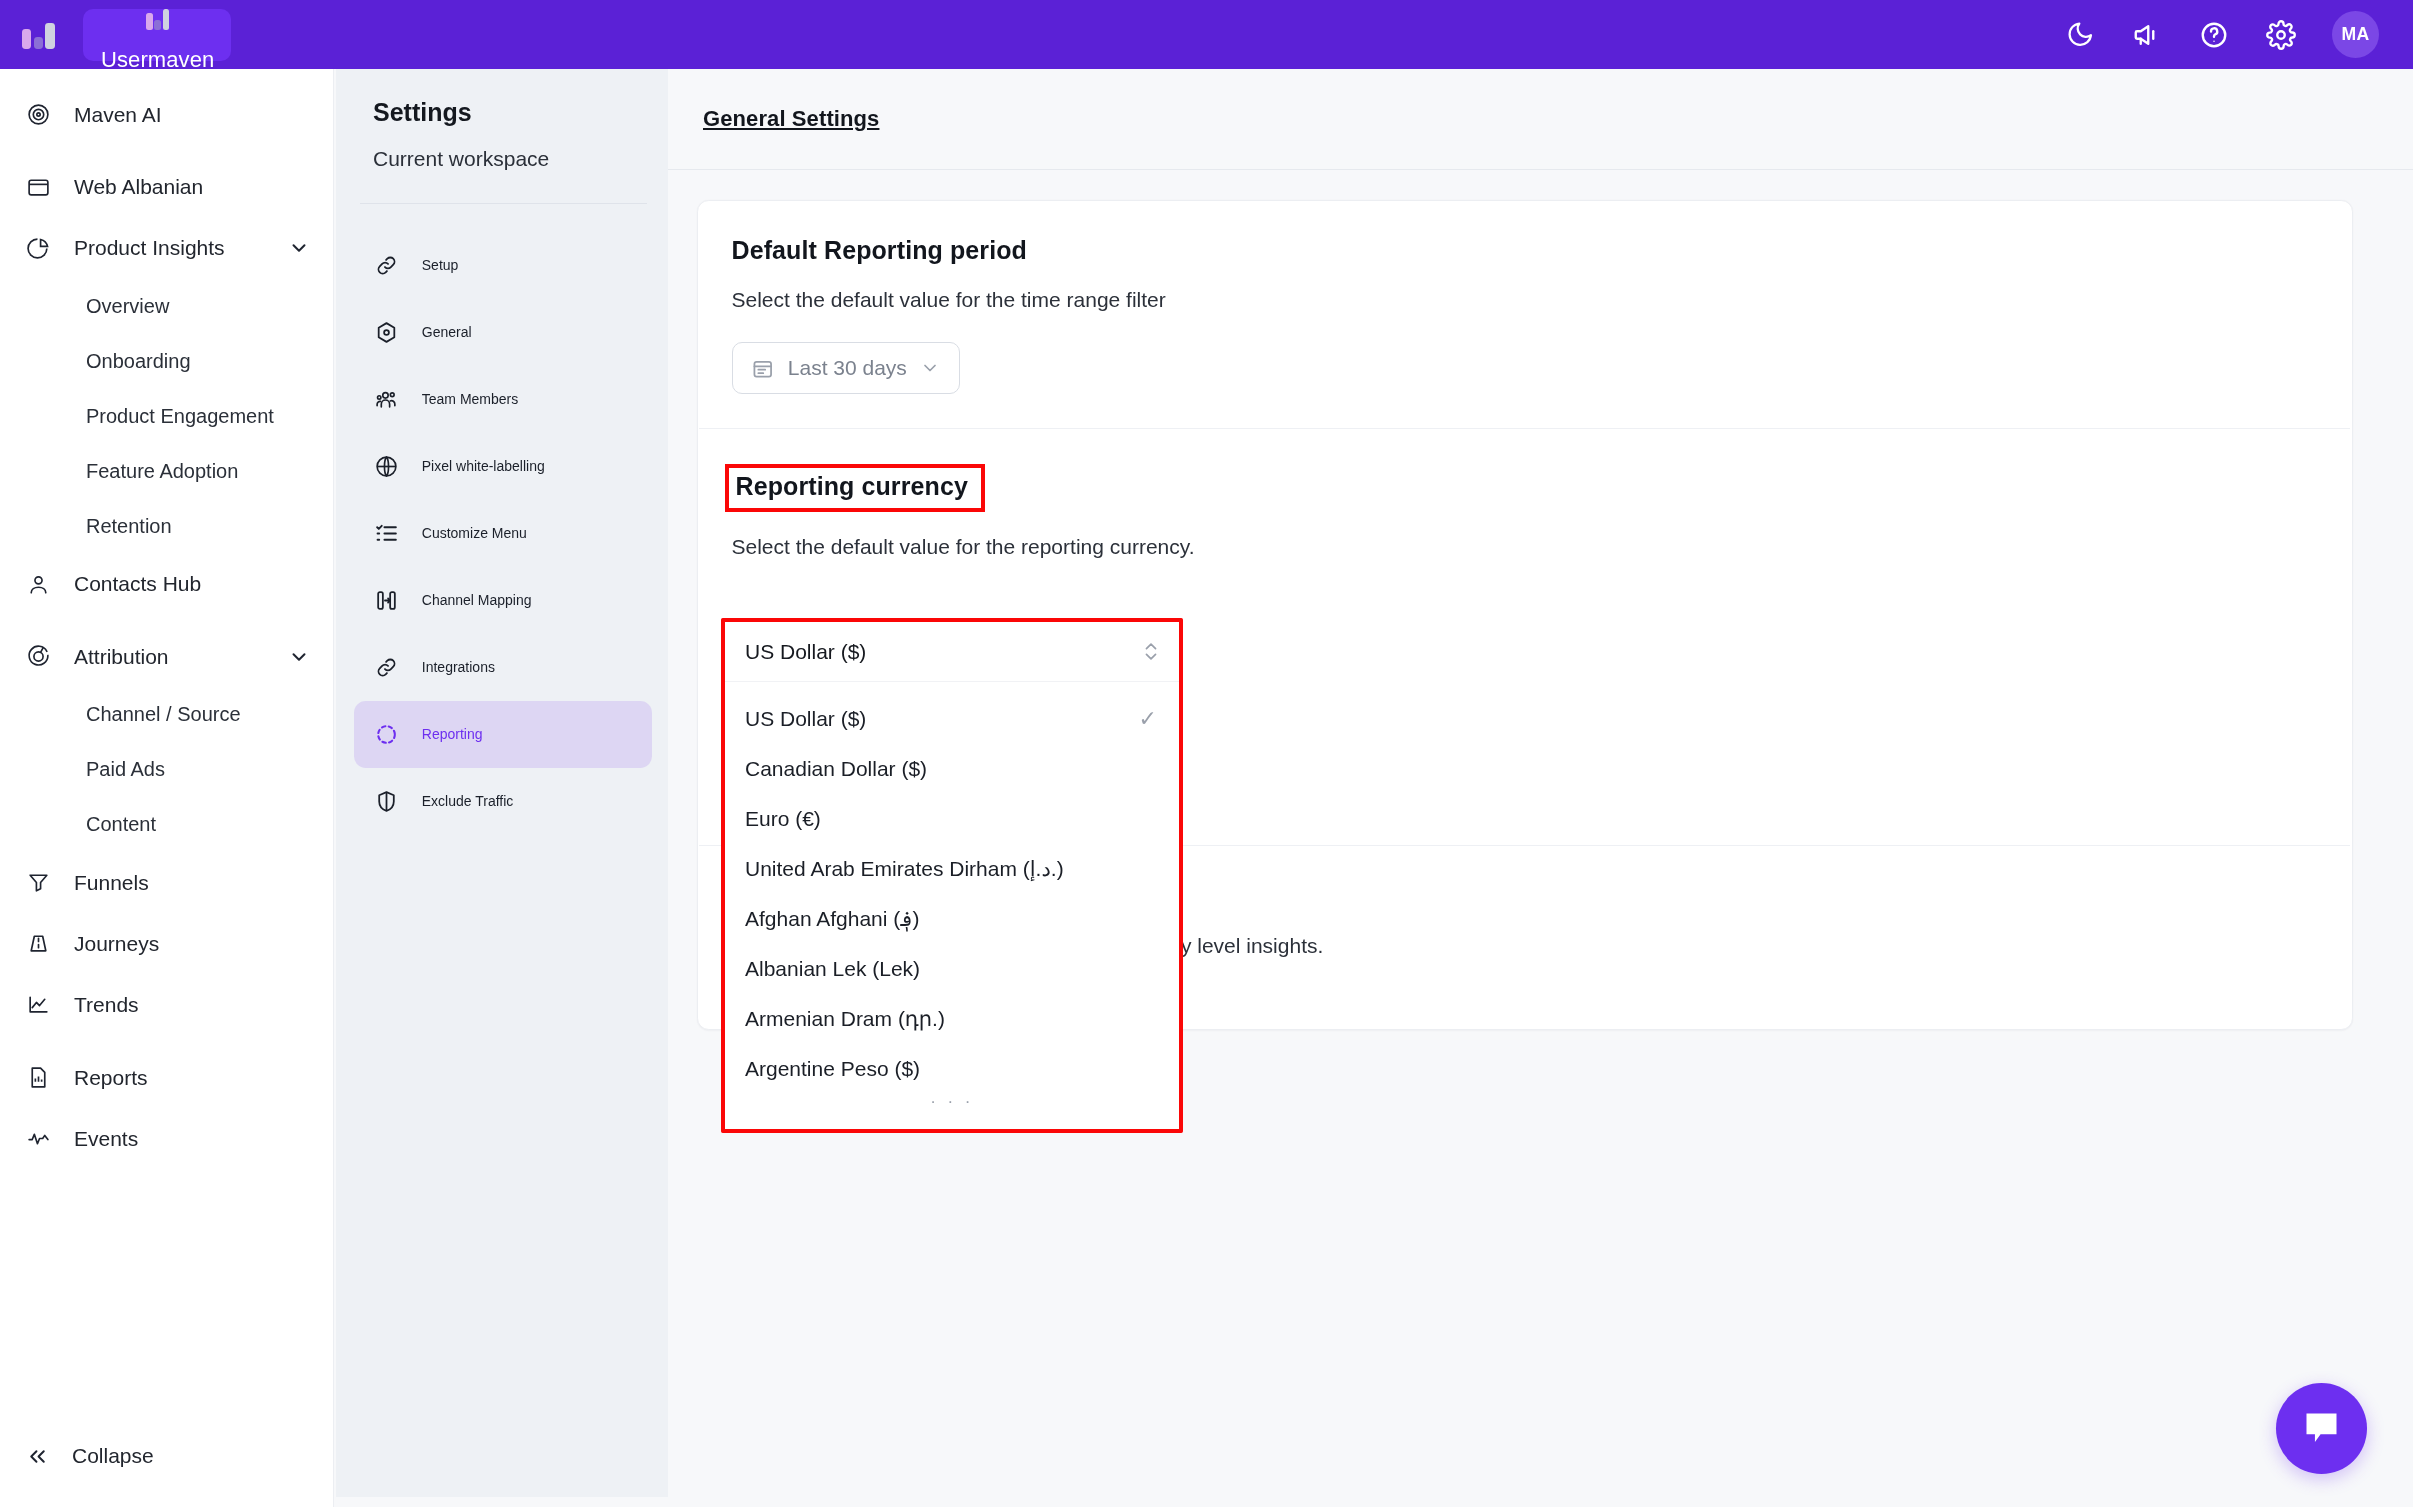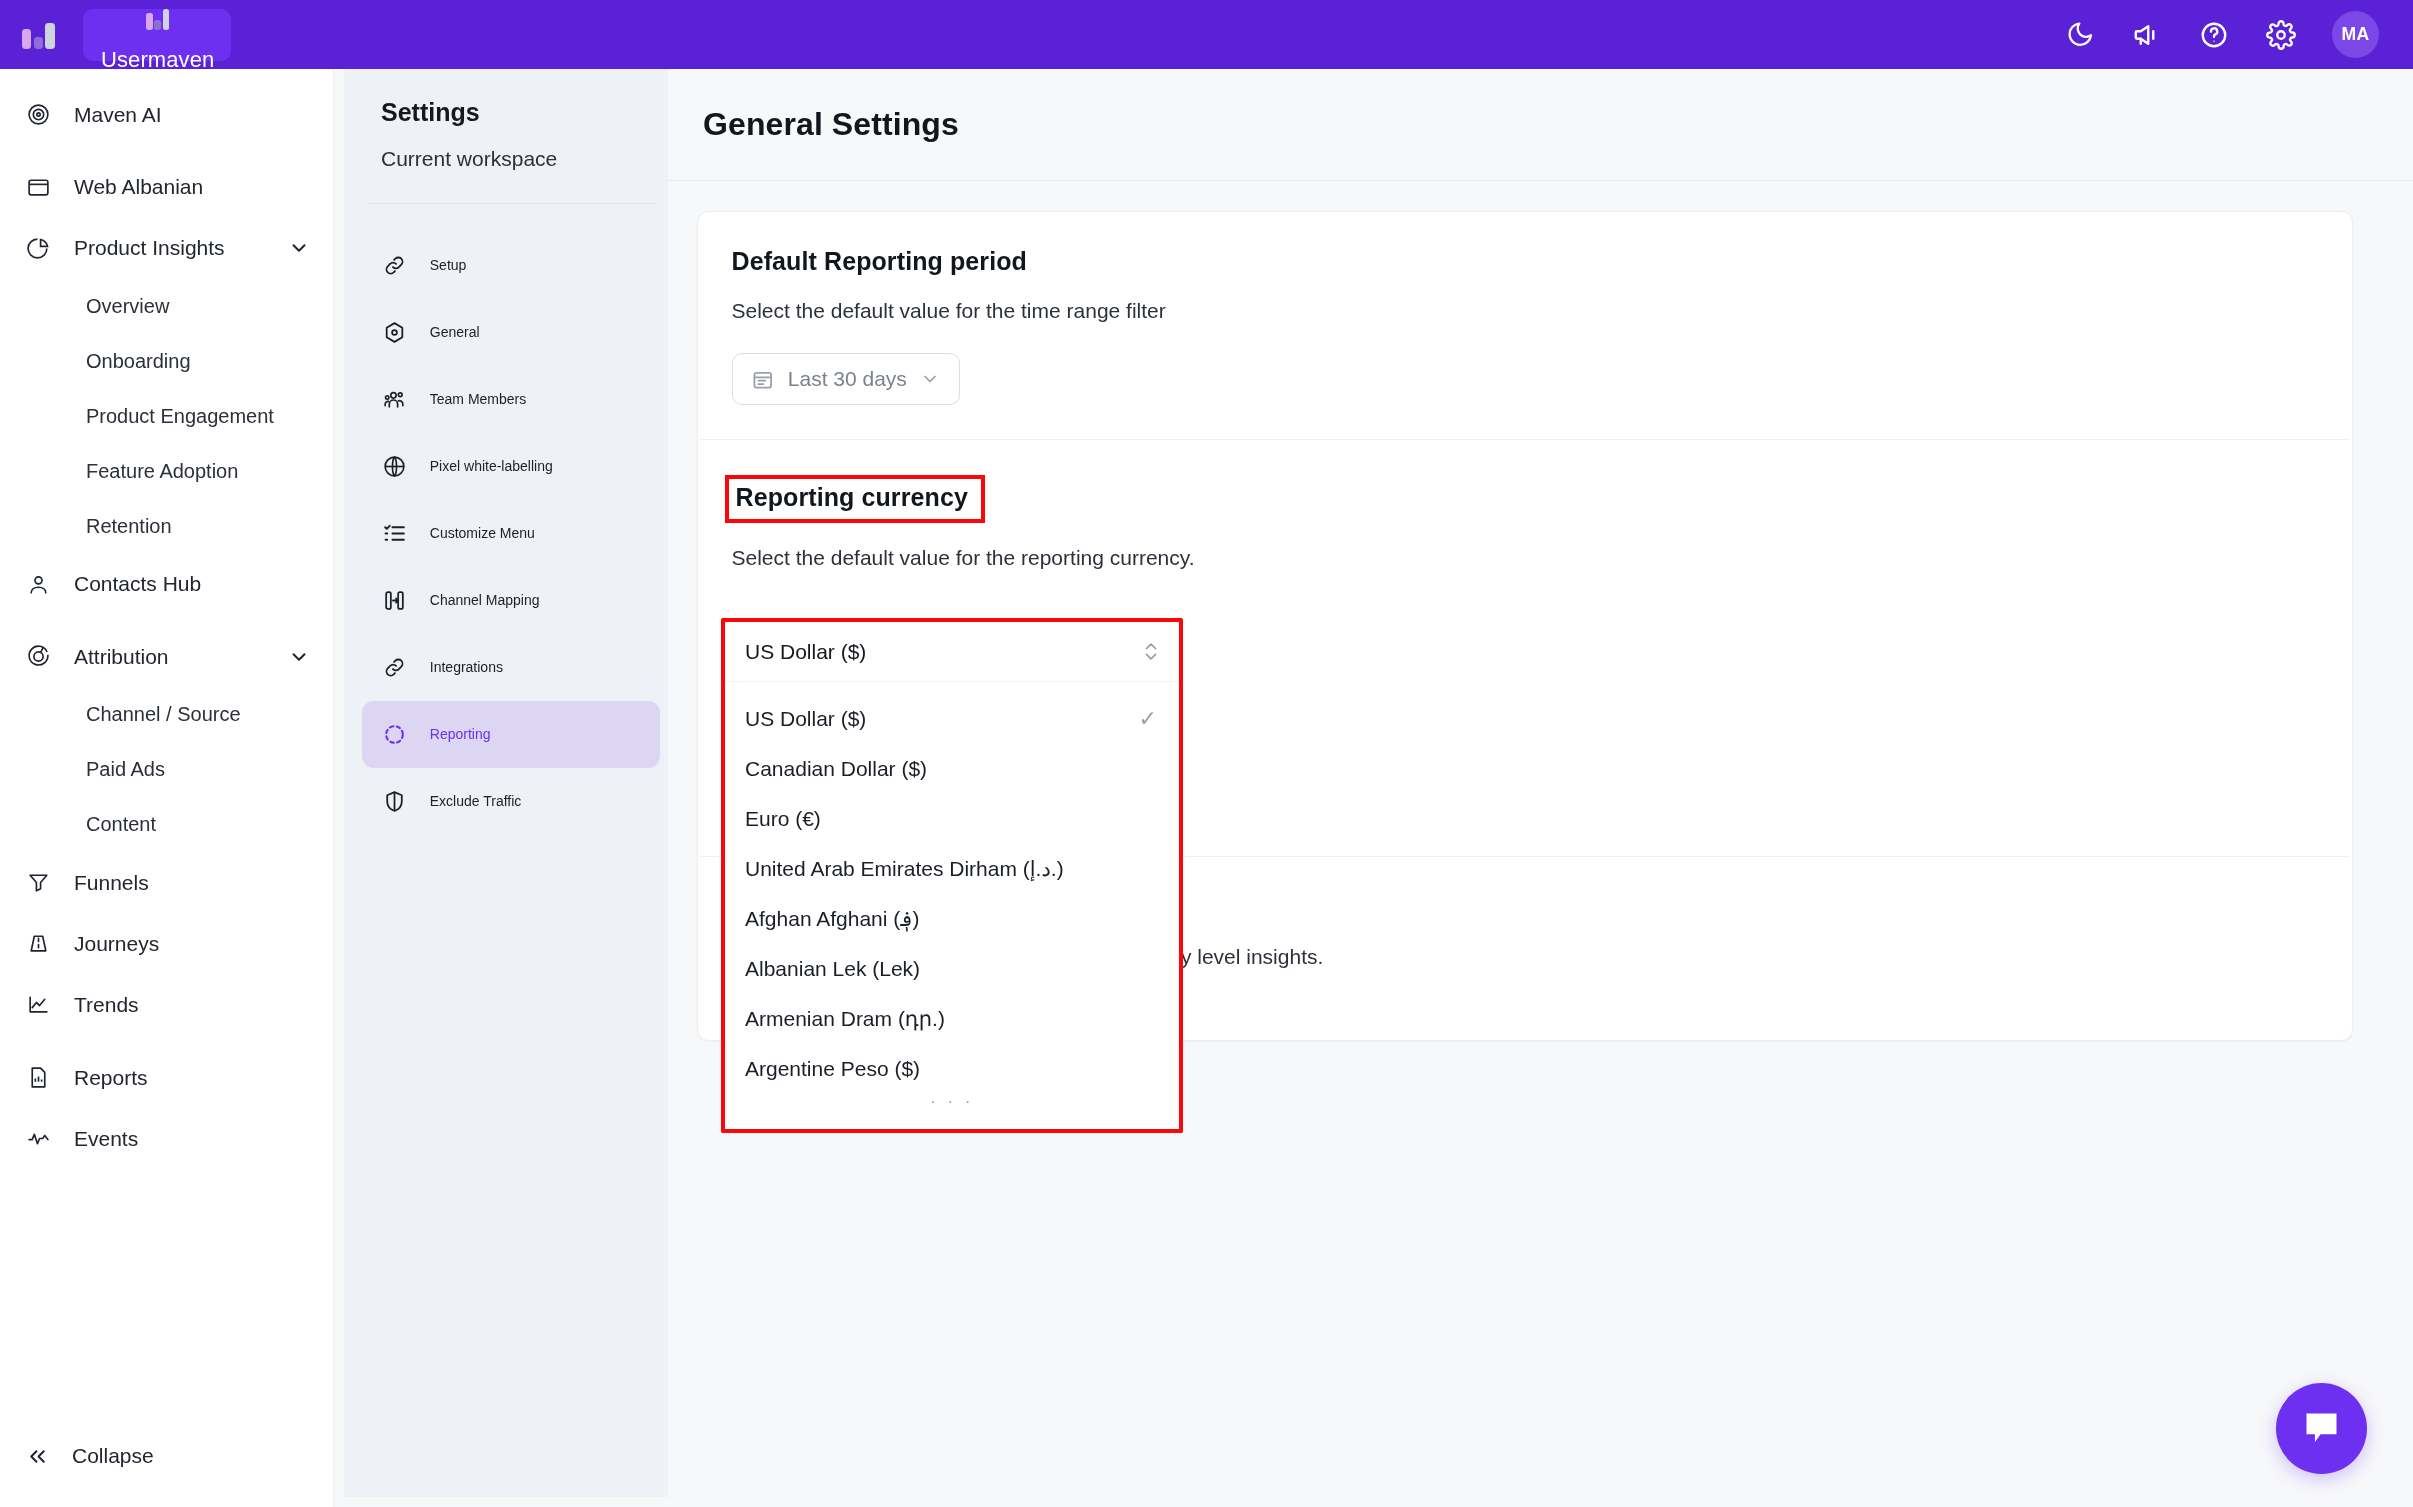--- a/index.html
+++ b/index.html
@@ -67,39 +67,39 @@
   .nav-gap { height: 11.7px; }
 
   .collapse-row {
     position: absolute; bottom: 27px; left: 0; width: 100%;
     display: flex; align-items: center; padding-left: 25px; height: 50px; cursor: pointer;
   }
   .collapse-row .lbl { margin-left: 22px; font-size: 21px; color: #22262e; }
 
   
   .setnav {
-    position: absolute; top: 69px; left: 344px; width: 334px; height: 1428px;
+    position: absolute; top: 69px; left: 336px; width: 334px; height: 1428px;
     background: #eef1f5;
   }
   .set-title { font-size: 25px; font-weight: 700; color: #14181f; padding: 28.5px 0 0 37px; }
   .set-sub { font-size: 21px; color: #2b3039; padding: 20px 0 0 37px; }
   .set-divider { height: 0.8px; background: #dfe3ea; margin: 32px 23.5px 0 23.5px; }
   .set-items { padding-top: 28.5px; }
   .set-row {
     display: flex; align-items: center; height: 67px; margin: 0 18.4px;
     padding-left: 18.4px; border-radius: 11.7px; cursor: pointer;
   }
   .set-row .ico { width: 27px; height: 27px; display:flex; align-items:center; justify-content:center; flex:none; }
   .set-row .lbl { margin-left: 22px; font-size: 14px; color: #1b202a; white-space: nowrap; }
   .set-row.active { background: #ddd6f3; }
   .set-row.active .lbl { color: #6d2ff0; }
 
   
   .main { position: absolute; top: 69px; left: 668px; width: 1746px; height: 1439px; background: #f7f8fa; overflow: hidden; }
-  .page-title { font-size: 32px; font-weight: 700; color: #12161d; padding: 37px 0 0 35px; letter-spacing: 0.1px; }
+  .page-title { font-size: 22px; font-weight: 700; color: #12161d; padding: 37px 0 0 35px; letter-spacing: 0.1px; text-decoration: underline; }
   .page-rule { height: 0.8px; background: #e6e9ee; margin-top: 37px; }
 
   .card {
     margin: 30px 0 0 28.5px; width: 1656px; background: #fff;
     border: 0.8px solid #eceef2; border-radius: 11.7px;
     box-shadow: 0 0.8px 1.7px rgba(16,24,40,.04);
     min-height: 830px; position: relative;
   }
   .sec { padding: 35px 34px 34px 34px; }
   .sec h3 { font-size: 25px; font-weight: 700; color: #12161d; letter-spacing: 0.1px; }

